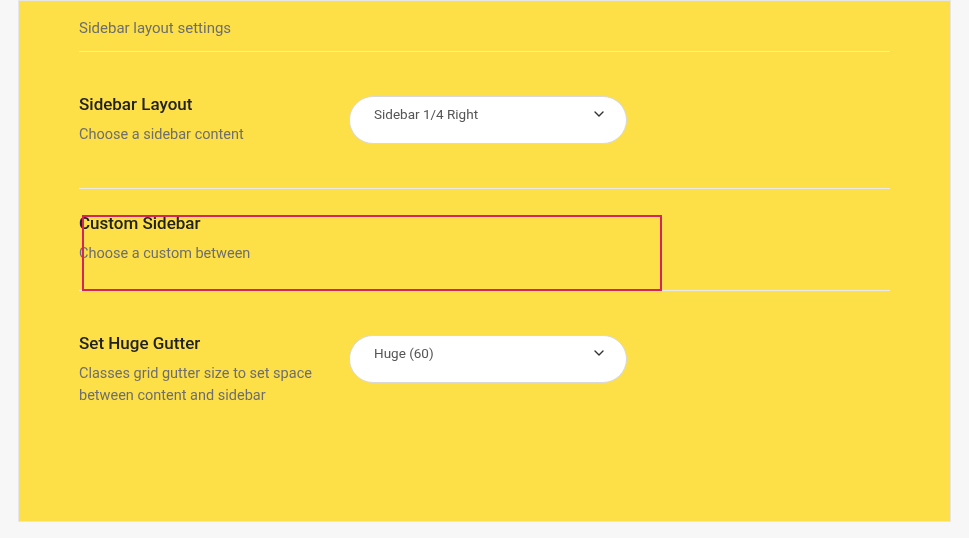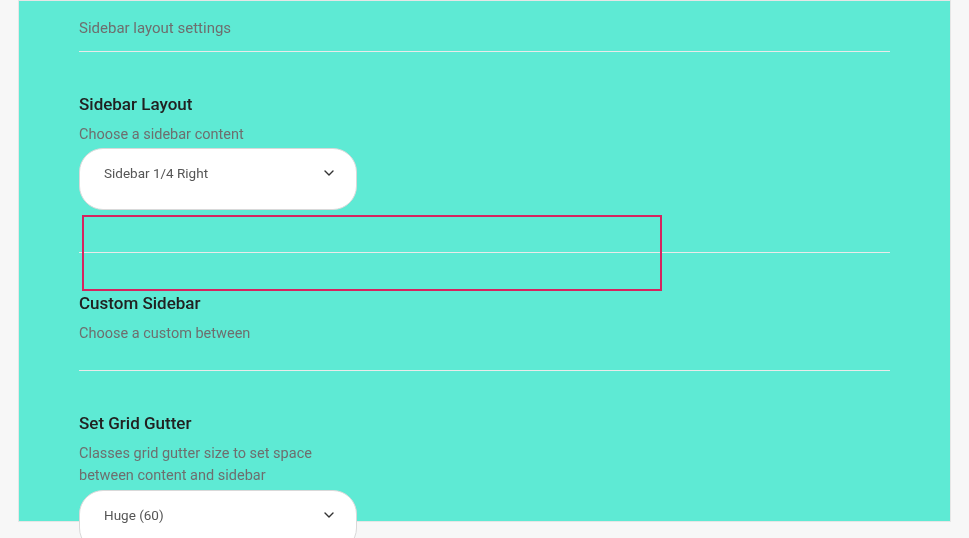--- a/index.html
+++ b/index.html
@@ -4,58 +4,57 @@
 <style>
   * { box-sizing: border-box; margin: 0; padding: 0; }
   body {
     font-family: -apple-system, BlinkMacSystemFont, "Segoe UI", Roboto, Helvetica, Arial, sans-serif;
     background: #f7f7f7;
     width: 969px;
     height: 538px;
     overflow: hidden;
   }
   .panel {
-    background: #5eead4;
+    background: #fde047;
     border: 1px solid #e6e6e6;
     margin: 0 18px;
     padding: 0 60px 40px 60px;
     height: 522px;
     position: relative;
   }
   .section-title {
     color: #6e6e6e;
     font-size: 15px;
     padding: 18px 0 14px 0;
     border-bottom: 1px solid #eaeaea;
   }
   .setting-block {
     display: flex;
     align-items: flex-start;
     padding: 28px 0;
     border-bottom: 1px solid #eaeaea;
-    flex-direction: column;
   }
   .setting-left {
     width: 270px;
     padding-right: 20px;
   }
   .setting-title {
     font-size: 17px;
     color: #212121;
     font-weight: 500;
     margin-bottom: 10px;
   }
   .setting-desc {
     font-size: 14.5px;
     color: #6e6e6e;
     line-height: 1.55;
   }
   .dropdown {
     width: 278px;
-    height: 62px;
+    height: 48px;
     border: 1px solid #d9d9d9;
     border-radius: 24px;
     display: flex;
     align-items: center;
     justify-content: space-between;
     padding: 0 22px 12px 24px;
     cursor: pointer;
     background: #fff;
   }
   .dropdown-value {
@@ -74,21 +73,21 @@
     position: absolute;
     border: 2px solid #d6245f;
     left: 63px;
     top: 214px;
     width: 580px;
     height: 76px;
     pointer-events: none;
   }
   
   .block-1 { padding-top: 42px; padding-bottom: 42px; }
-  .block-2 { padding-top: 24px; padding-bottom: 24px; margin-top: 16px; }
+  .block-2 { padding-top: 24px; padding-bottom: 24px; }
   .block-3 { padding-top: 42px; border-bottom: none; }
   .setting-right { padding-top: 2px; }
 </style>
 </head>
 <body>
 
 <div class="panel">
 
   <div class="section-title">Sidebar layout settings</div>
 
@@ -111,21 +110,21 @@
 
   <div class="setting-block block-2">
     <div class="setting-left">
       <div class="setting-title">Custom Sidebar</div>
       <div class="setting-desc">Choose a custom between</div>
     </div>
   </div>
 
   <div class="setting-block block-3">
     <div class="setting-left">
-      <div class="setting-title">Set Grid Gutter</div>
+      <div class="setting-title">Set Huge Gutter</div>
       <div class="setting-desc">Classes grid gutter size to set space between content and sidebar</div>
     </div>
     <div class="setting-right">
       <div class="dropdown">
         <span class="dropdown-value">Huge (60)</span>
         <span class="chevron">
           <svg width="10" height="6" viewBox="0 0 10 6">
               <path d="M1 1 L5 5 L9 1" stroke="#333" stroke-width="1.4" fill="none" stroke-linecap="round" stroke-linejoin="round"></path>
             </svg>
         </span>

